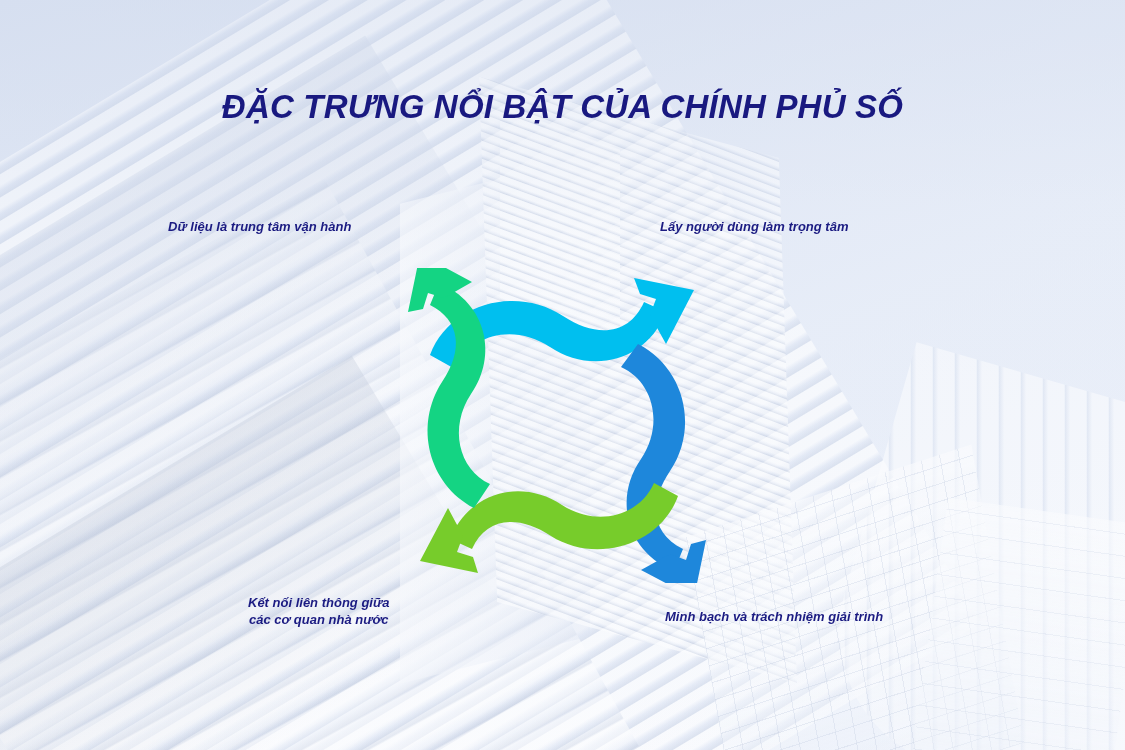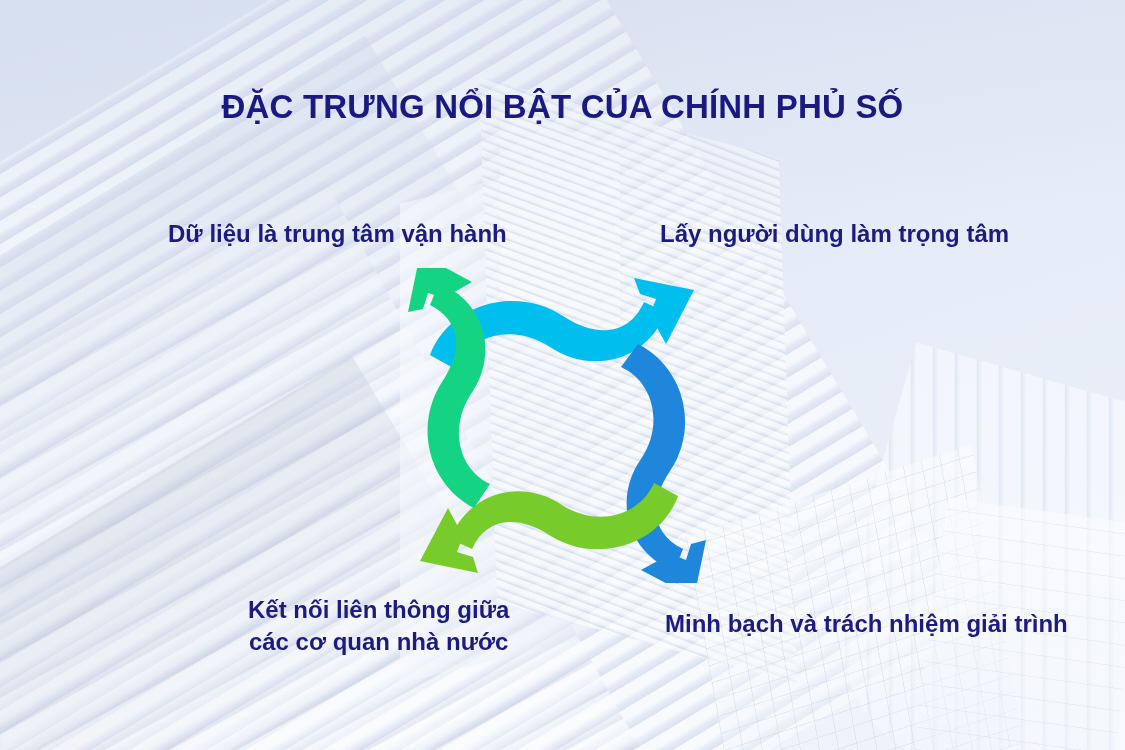--- a/index.html
+++ b/index.html
@@ -7,20 +7,21 @@
     padding: 0;
     background: #ffffff;
   }
   #slide {
     position: relative;
     width: 1125px;
     height: 750px;
     overflow: hidden;
     font-family: "Liberation Sans", "DejaVu Sans", sans-serif;
     background: linear-gradient(160deg, #d6dff0 0%, #dfe6f4 28%, #e6ecf7 55%, #eaeff9 80%, #eef2fb 100%);
+    font-style: italic;
   }
 
   
   .bg-layer { position: absolute; inset: 0; overflow: hidden; pointer-events: none; }
 
   
   .bg-left-facade {
     position: absolute;
     left: -200px; top: 150px;
     width: 900px; height: 900px;
@@ -160,21 +161,21 @@
     top: 88px;
     left: 0; right: 0;
     text-align: center;
     font-size: 33px;
     font-weight: 700;
     letter-spacing: 0.2px;
     color: #191980;
   }
   .node-label {
     position: absolute;
-    font-size: 24px;
+    font-size: 13px;
     font-weight: 700;
     color: #1b1b82;
     line-height: 1.32;
     white-space: pre-line;
   }
   .label-tl { top: 218px; left: 168px; }
   .label-tr { top: 218px; left: 660px; }
   .label-bl { top: 594px; left: 248px; text-align: center; }
   .label-br { top: 608px; left: 665px; }
 

